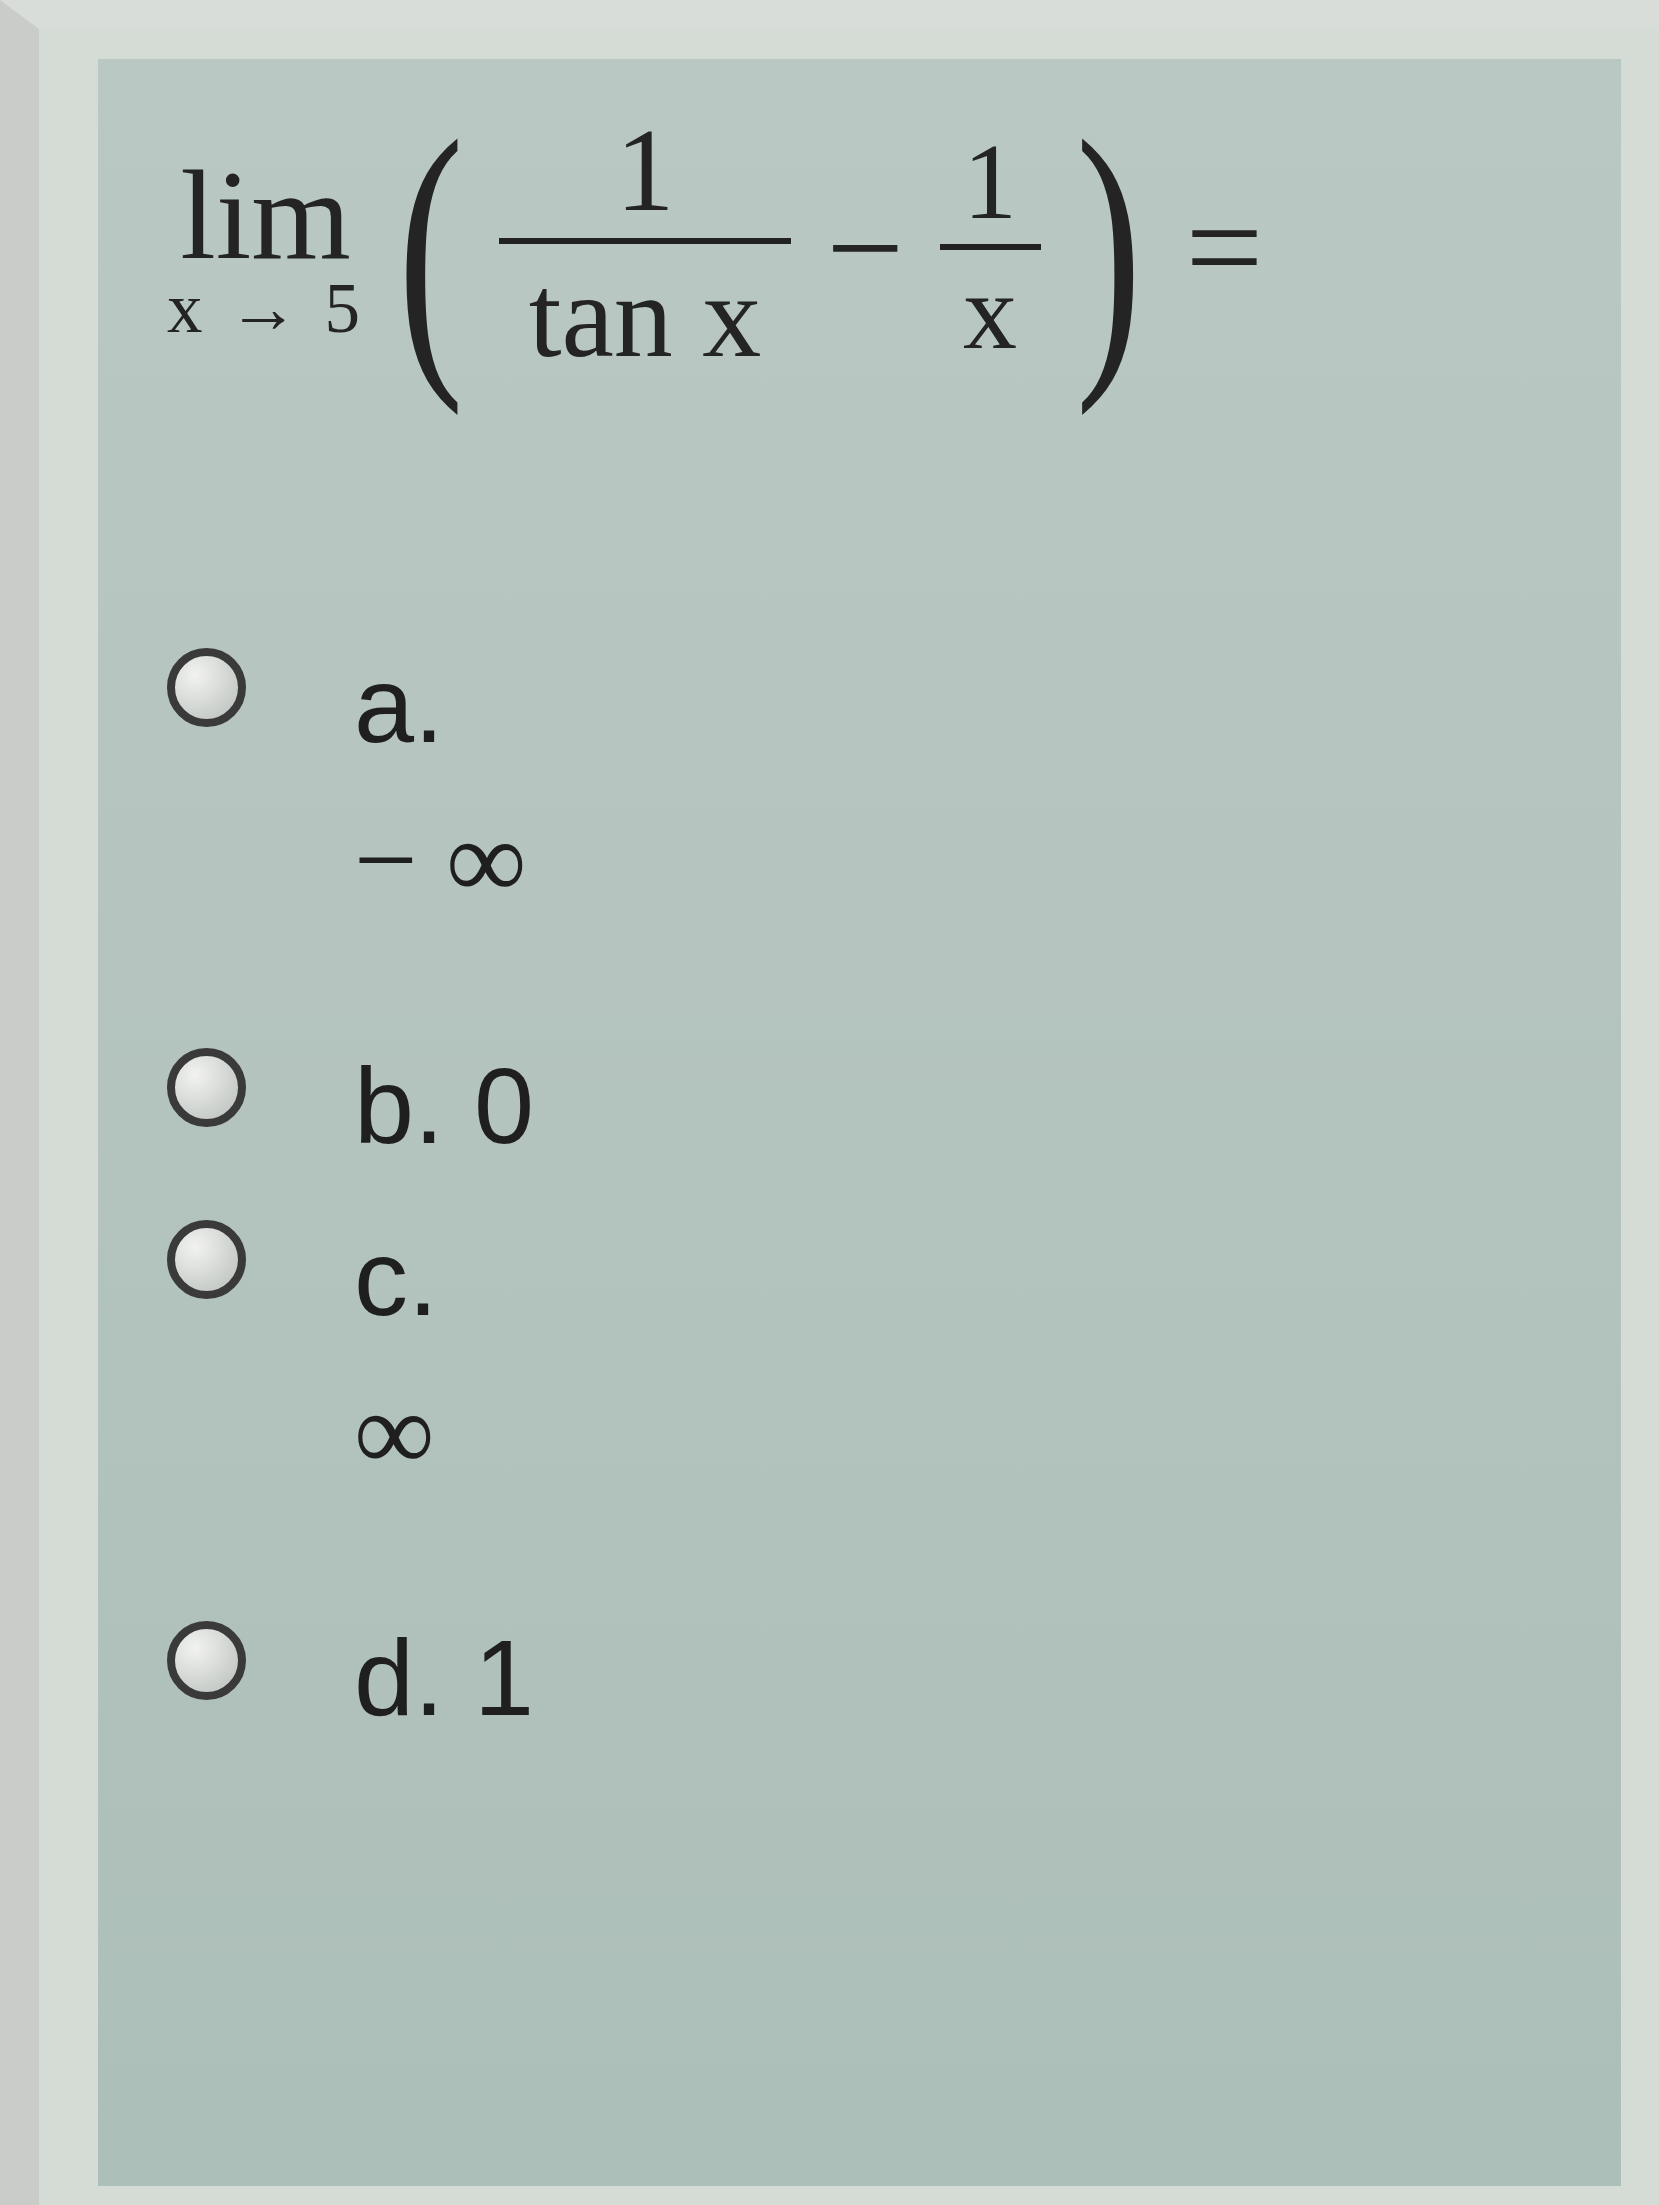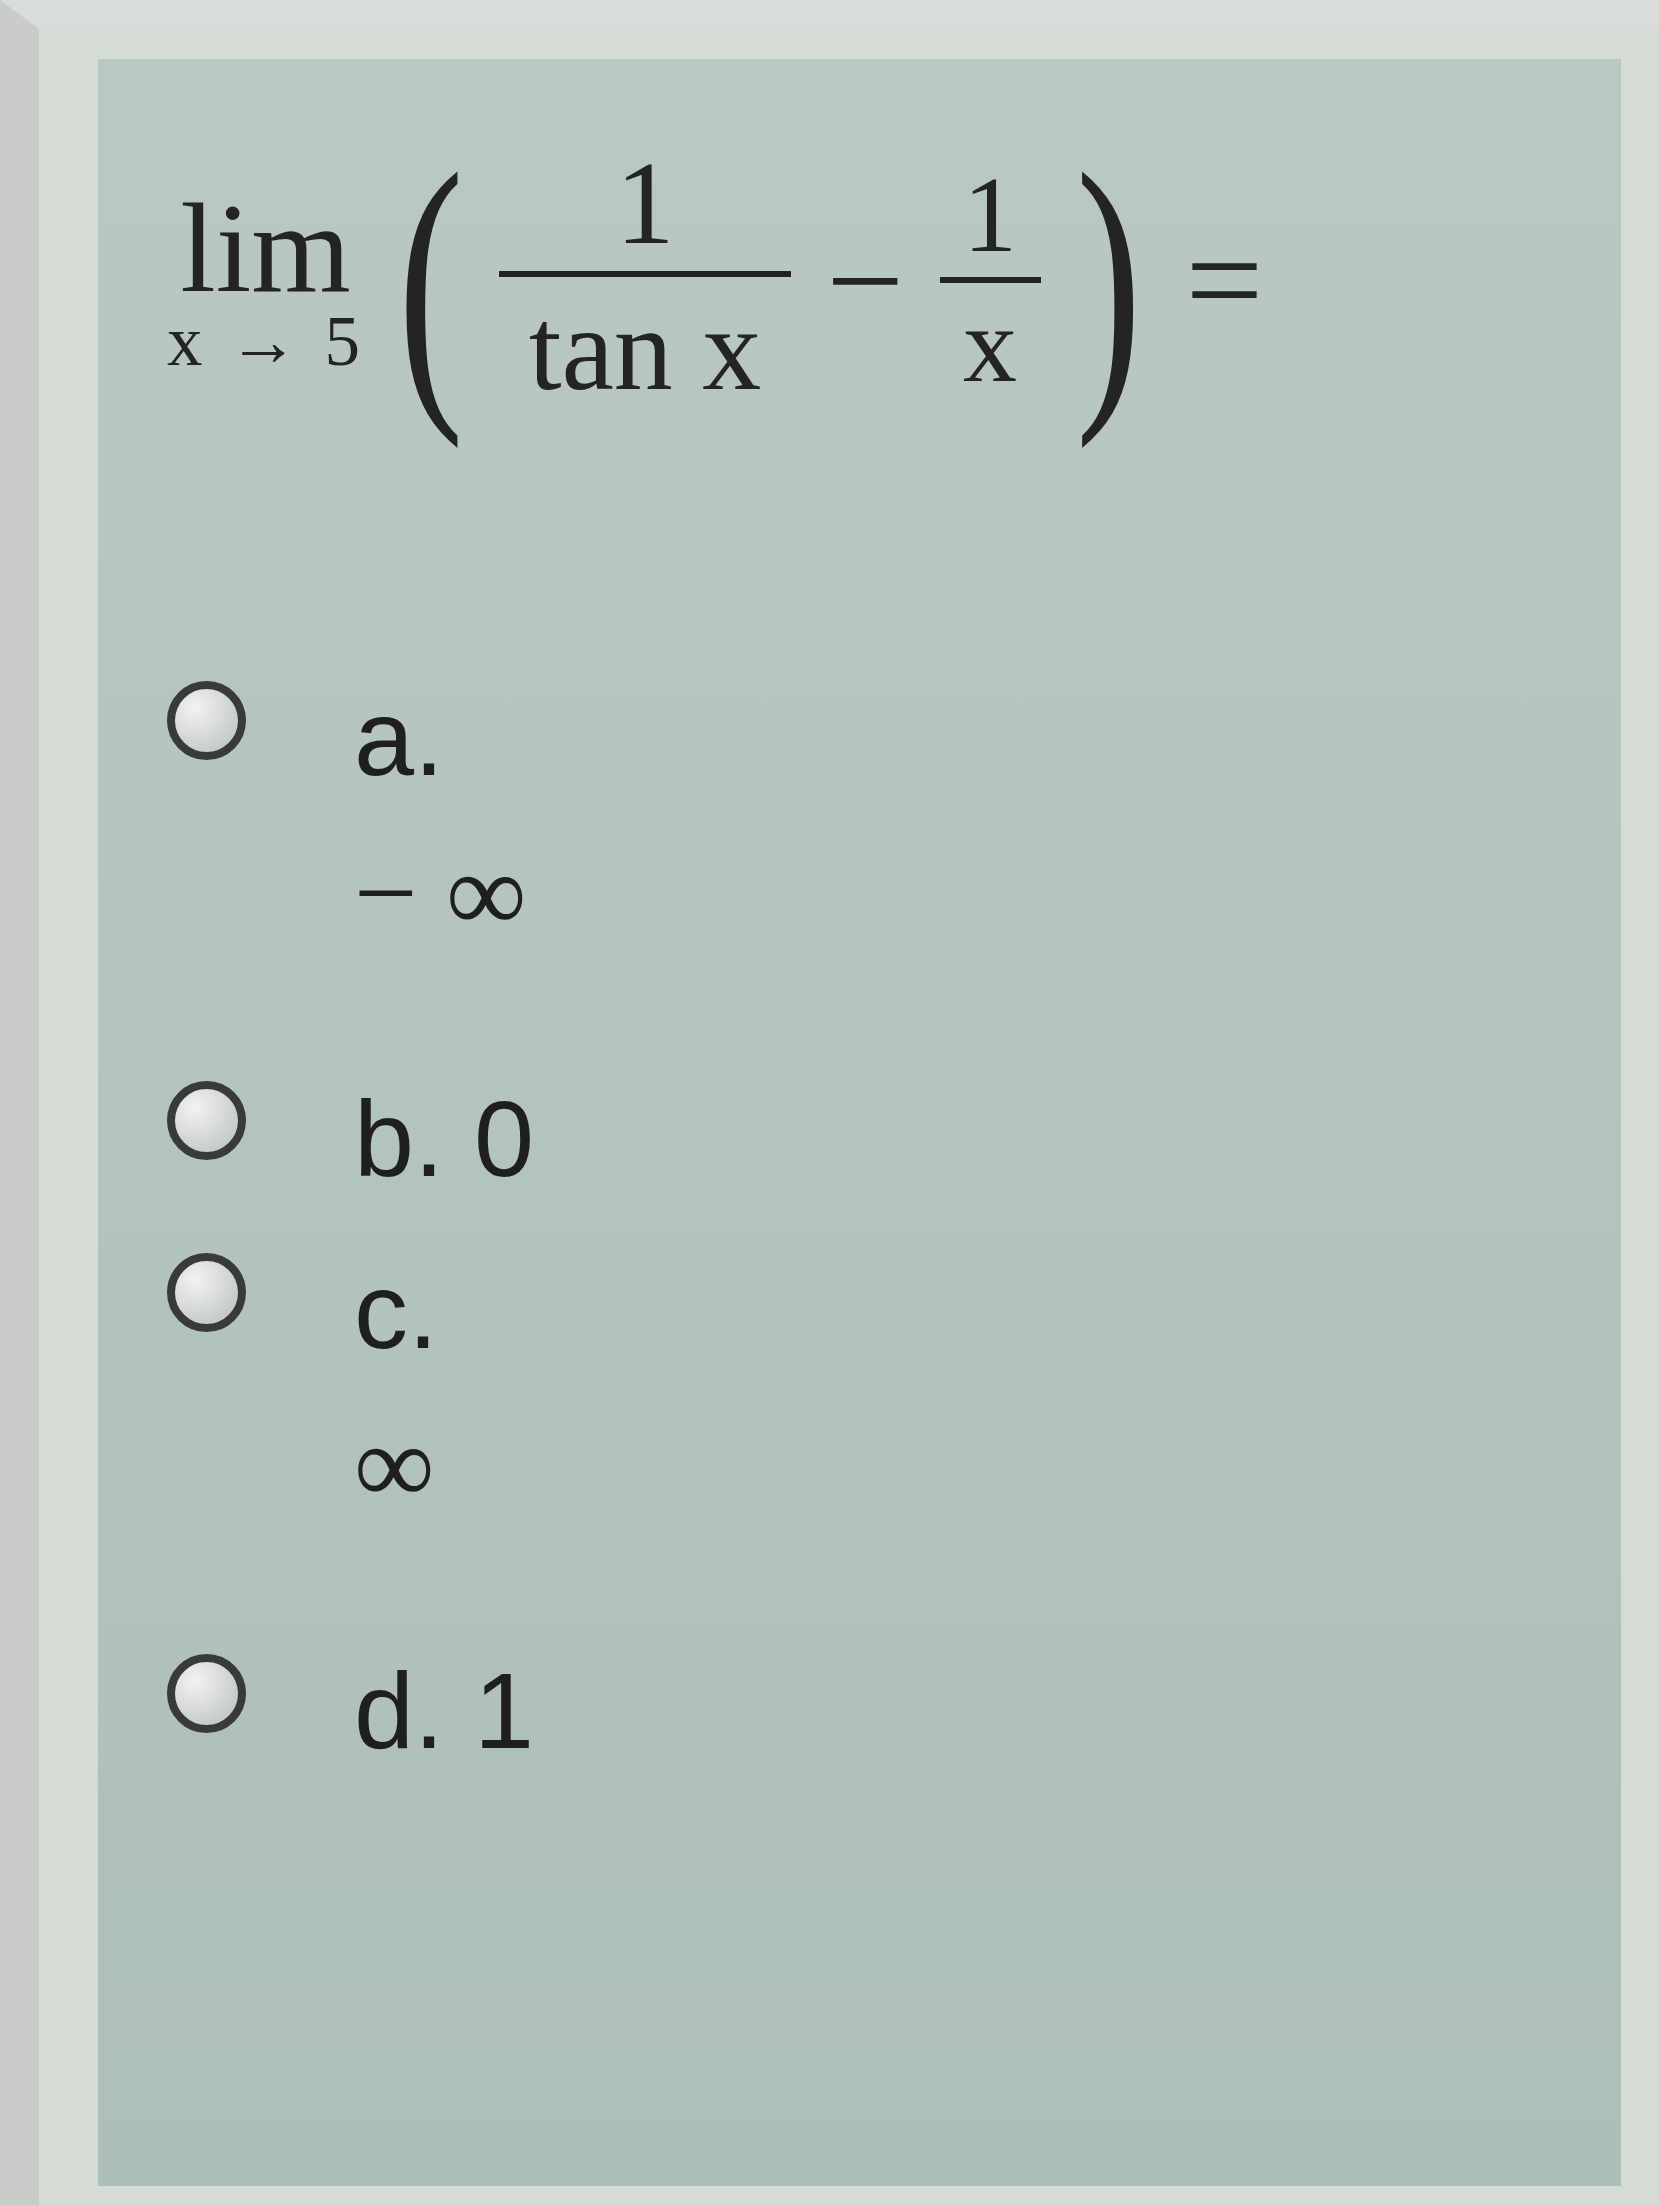--- a/index.html
+++ b/index.html
@@ -16,21 +16,21 @@
     border-left: 39px solid #c9ccc8;
     border-top: 29.6px solid #d9ddd9;
   }
   .content {
     position: absolute;
     left: 59px;
     top: 29.6px;
     right: 39px;
     bottom: 19.7px;
     background: linear-gradient(180deg,#b9c8c2 0%, #b5c4be 40%, #adbfb9 100%);
-    padding: 83px 69px 59px 69px;
+    padding: 50px 69px 59px 69px;
     color: #262728;
   }
 
   
   .math-row {
     display: flex;
     align-items: center;
     font-family: "Times New Roman", serif;
     color: #232423;
     margin-bottom: 256px;

